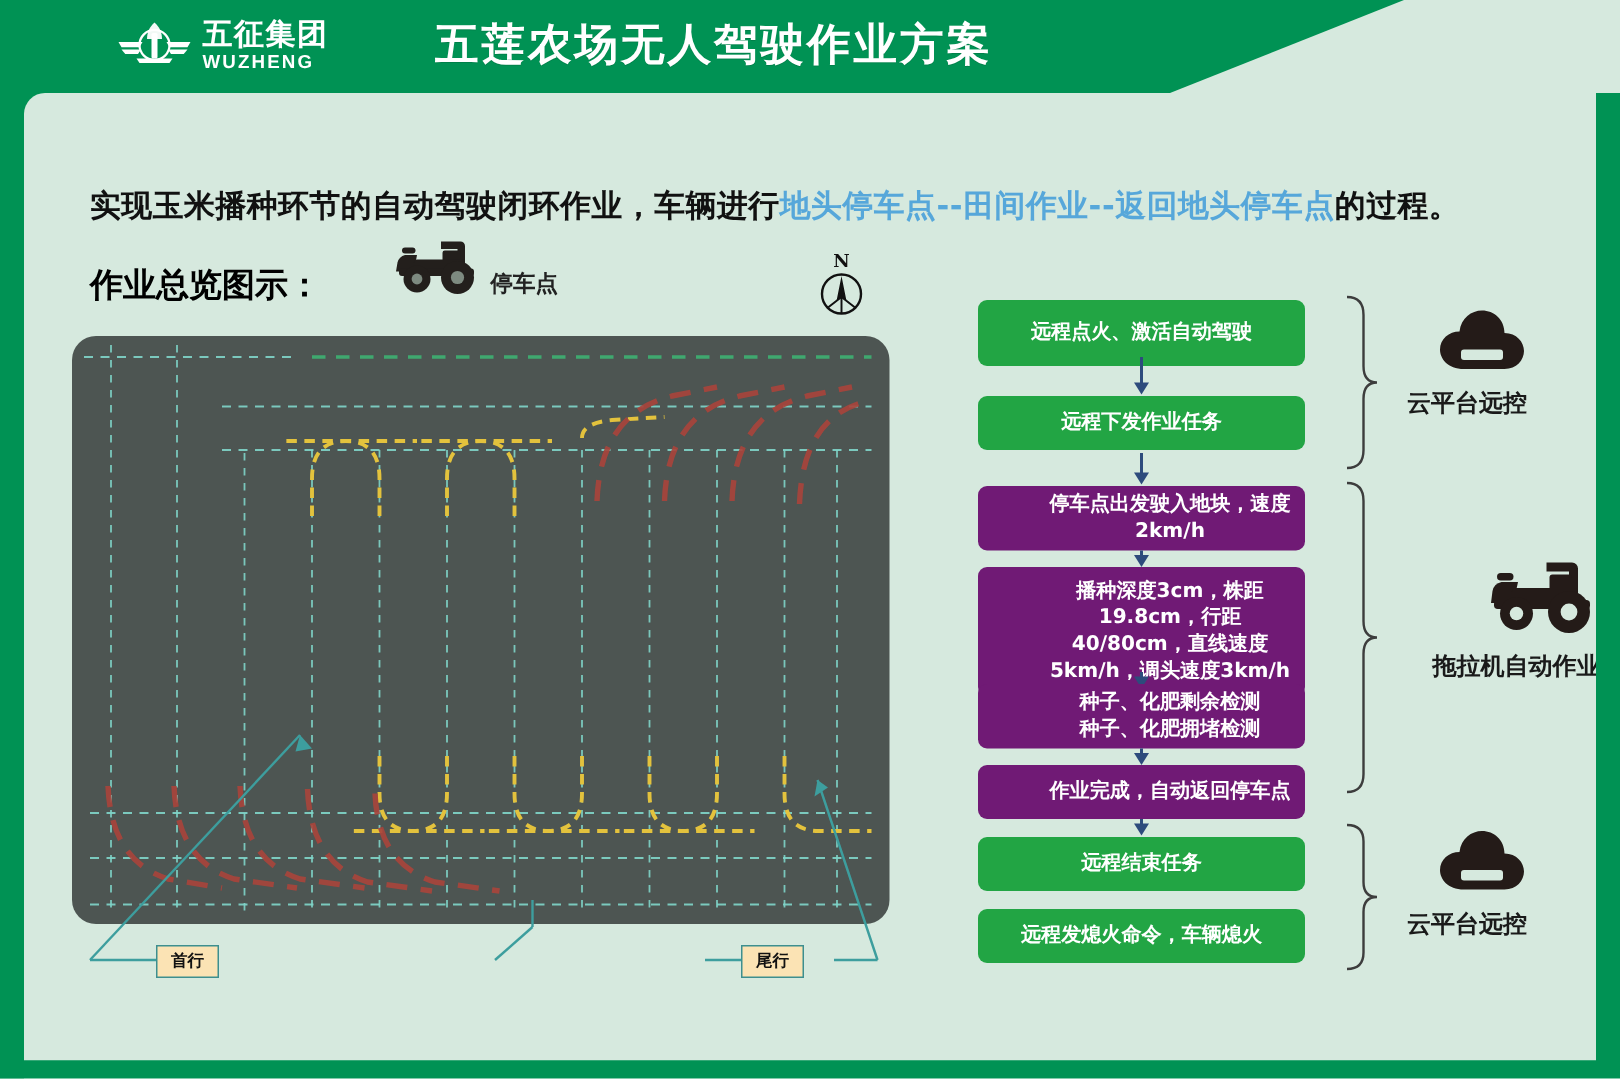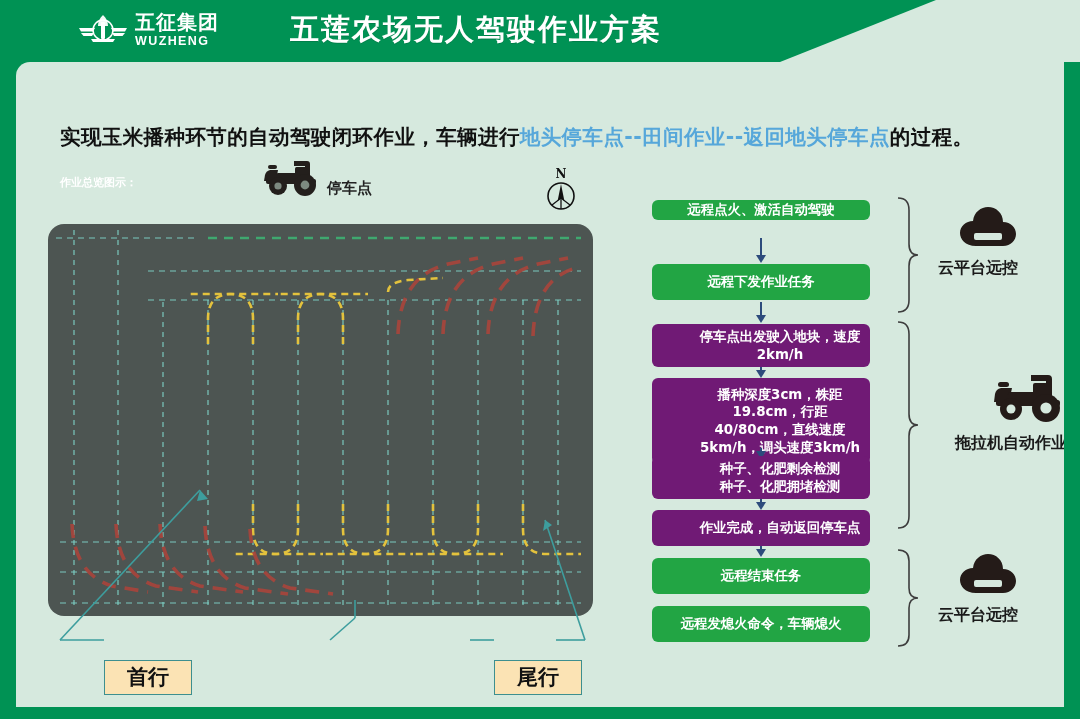--- a/index.html
+++ b/index.html
@@ -66,21 +66,21 @@
     position: absolute; left: 60px; top: 123px; z-index: 10;
     font-size: 20.5px; font-weight: bold; color: #111;
     font-family: "DejaVu Sans", sans-serif;
     white-space: nowrap;
     letter-spacing: .4px;
   }
   .intro .hl { color: #56a7da; }
 
   .overview-label {
     position: absolute; left: 60px; top: 175px; z-index: 10;
-    font-size: 11px; font-weight: bold; color: #ffffff;
+    font-size: 22px; font-weight: bold; color: #000000;
     font-family: "DejaVu Sans", sans-serif;
   }
 
   
   .legend-tractor {
     position: absolute; left: 264px; top: 157px; z-index: 10;
     display: flex; align-items: flex-end; gap: 5px;
   }
   .legend-tractor-label {
     font-size: 15px; font-weight: bold; color: #222;
@@ -111,25 +111,24 @@
   .field-svg { position: absolute; left: 0; top: 0; }
 
   .field-annot { position: absolute; left: 0; top: 0; z-index: 9; pointer-events: none; }
 
   
   .tag {
     position: absolute; z-index: 11;
     background: #fbe3b4;
     border: 1.5px solid #3d8f8f;
     color: #111;
-    font-size: 21px; font-weight: bold;
-    font-family: "DejaVu Sans", sans-serif;
-    padding: 2px 22px 3px;
+    font-size: 11px; font-weight: bold;
+    font-family: "DejaVu Sans", sans-serif;
+    padding: 2px 9px 3px;
     white-space: nowrap;
-    margin-top: 30px;
   }
   .tag-first { left: 104px; top: 630px; }
   .tag-mid   { left: 183px; top: 630px; }
   .tag-last  { left: 494px; top: 630px; }
 
   
   .flow { position: absolute; left: 652px; top: 200px; z-index: 10; }
   .fbox {
     position: absolute;
     width: 218px;
@@ -324,21 +323,21 @@
     <g fill="#3d9e9e">
       <path d="M200 490 l8 9 l-11 2 z"></path>
       <path d="M545 520 l-2 11 l9 -6 z"></path>
     </g>
   </svg>
 
   <div class="tag tag-first">首行</div>
   <div class="tag tag-last">尾行</div>
 
   <div class="flow">
-    <div class="fbox green" style="top:0;height:20px">远程点火、激活自动驾驶</div>
+    <div class="fbox green" style="top:0;height:44px">远程点火、激活自动驾驶</div>
     <div class="farrow" style="left:108px;top:38px;height:18px"></div>
 
     <div class="fbox green" style="top:64px;height:36px">远程下发作业任务</div>
     <div class="farrow" style="left:108px;top:102px;height:14px"></div>
 
     <div class="fbox blue" style="top:124px;height:43px">停车点出发驶入地块，速度2km/h</div>
     <div class="farrow" style="left:108px;top:167px;height:4px"></div>
 
     <div class="fbox blue" style="top:178px;height:86px">播种深度3cm，株距19.8cm，行距40/80cm，直线速度5km/h，调头速度3km/h</div>
     <div class="farrow" style="left:108px;top:248px;height:4px"></div>

